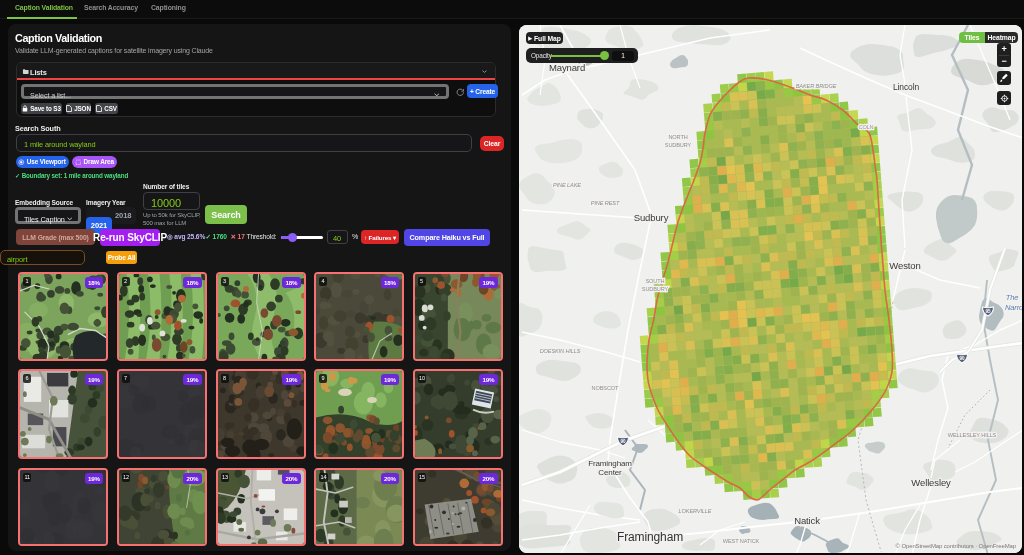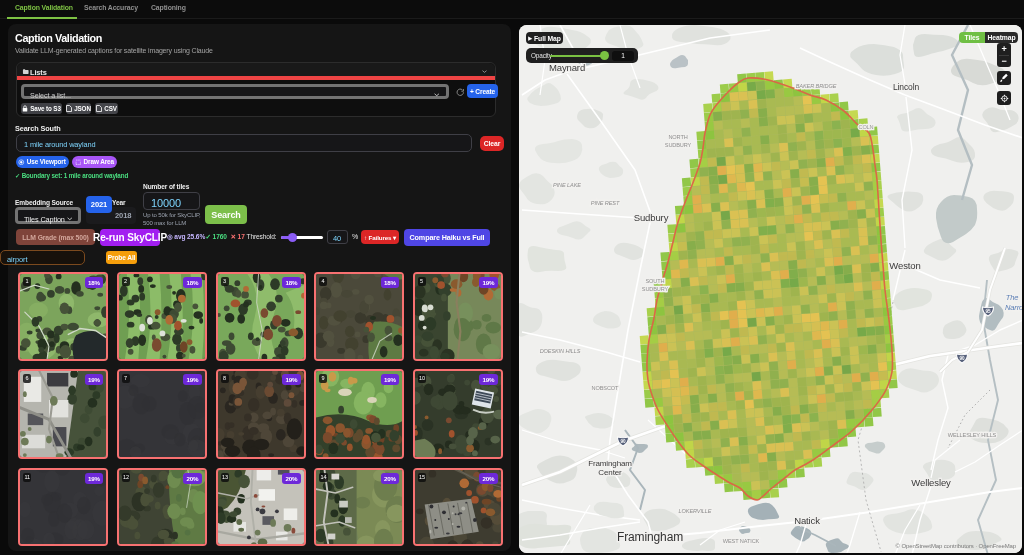--- a/index.html
+++ b/index.html
@@ -4,23 +4,23 @@
 html,body{width:1024px;height:555px;background:#0a0a0a;overflow:hidden;position:relative}
 .abs{position:absolute}
 .nav{position:absolute;left:0;top:0;width:1024px;height:19px;background:#0c0c0c;border-bottom:1px solid #1b1b1b}
 .nav span{position:absolute;top:4px;font-size:6.9px;font-weight:600;color:#8f8f8f;white-space:nowrap}
 .nav .act{color:#7ec244}
 .navline{position:absolute;left:7px;top:17px;width:70px;height:1.5px;background:#7ec244}
 .card{position:absolute;left:8px;top:24px;width:503px;height:527px;background:#151515;border-radius:8px}
 .h1{position:absolute;left:15px;top:32px;font-size:10.8px;font-weight:700;color:#fff;letter-spacing:-0.4px}
 .sub{position:absolute;left:15px;top:46.5px;font-size:7px;color:#a3a3a3;letter-spacing:-0.15px}
 .panel{position:absolute;left:16px;top:62px;width:480px;height:55px;border:1px solid #2c2c2c;border-radius:6px;background:#0e0e0e}
-.phead{position:absolute;left:0;top:0;width:100%;height:17px;background:#191919;border-bottom:4px solid #ef4444;border-radius:6px 6px 0 0}
+.phead{position:absolute;left:0;top:0;width:100%;height:17px;background:#191919;border-bottom:2px solid #ef4444;border-radius:6px 6px 0 0}
 .sel{position:absolute;background:#161618;border:3px solid #737373;border-radius:4px;color:#d4d4d8}
-.inp{position:absolute;background:#161618;border:1px solid #3f3f46;border-radius:5px;color:#7dd3fc}
+.inp{position:absolute;background:#161618;border:1px solid #3f3f46;border-radius:5px;color:#84cc16}
 .btn{position:absolute;border-radius:4px;color:#fff;font-weight:700;display:flex;align-items:center;justify-content:center;white-space:nowrap}
 .lbl{position:absolute;color:#ededed;font-weight:700;white-space:nowrap}
 .txt{position:absolute;white-space:nowrap}
 .tile{position:absolute;border:2px solid #f87171;border-radius:4px;overflow:hidden;background:#222}
 .tile svg{display:block}
 .tnum{position:absolute;left:3px;top:3px;min-width:8px;height:9px;background:rgba(12,12,12,.82);border-radius:2px;color:#fff;font-size:5.5px;line-height:9px;text-align:center;padding:0 1.5px}
 .tpct{position:absolute;right:3px;top:3px;height:11px;background:#6d28d9;border-radius:3px;color:#fff;font-size:6.2px;font-weight:700;line-height:11px;padding:0 3px}
 .map{position:absolute;left:519px;top:25px;width:503px;height:528px;border-radius:8px;overflow:hidden;background:#f0f0ee}
 .mbtn{position:absolute;background:#1f1f1f;border-radius:4px;color:#fff;display:flex;align-items:center;justify-content:center;white-space:nowrap}
 </style></head><body>
@@ -84,21 +84,21 @@
   </div>
 <div class="lbl" style="left:15px;top:199px;font-size:6.6px">Embedding Source</div>
 <div class="sel" style="left:15px;top:206.5px;width:66px;height:17px">
     <span class="txt" style="left:6px;top:5px;font-size:7.3px;color:#ececec">Tiles Caption</span>
     <svg class="abs" style="right:5px;top:5px" width="7.5" height="7.5" viewBox="0 0 24 24" fill="none" stroke="#d2d2d2" stroke-width="2.8">
       <path d="M5 9l7 6 7-6"></path>
     </svg>
   </div>
 <div class="lbl" style="left:86px;top:199px;font-size:6.6px">Imagery Year</div>
 <div class="abs" style="left:86px;top:206.5px;width:50px;height:17px;background:#1b1b1d;border-radius:4px"></div>
-<div class="btn" style="left:86px;top:196px;width:26px;height:17px;background:#2563eb;font-size:7.6px">2021</div>
+<div class="btn" style="left:86px;top:217px;width:26px;height:17px;background:#2563eb;font-size:7.6px">2021</div>
 <div class="txt" style="left:115px;top:211px;font-size:7.6px;color:#9ca3af;font-weight:600">2018</div>
 <div class="txt" style="left:143px;top:212px;font-size:6px;color:#9ca3af">Up to 50k for SkyCLIP,</div>
 <div class="txt" style="left:143px;top:220px;font-size:6px;color:#9ca3af">500 max for LLM</div>
 <div class="btn" style="left:205px;top:205px;width:42px;height:19px;background:#7cbf4a;font-size:9px">Search</div>
 <div class="btn" style="left:16px;top:229px;width:79px;height:16px;background:#7f443a;color:#d3a79c;font-size:6.8px">LLM Grade (max 500)</div>
 <div class="btn" style="left:100px;top:228.5px;width:60px;height:17px;background:#a21ff0;font-size:10px">Re-run SkyCLIP</div>
 <div class="txt" style="left:167px;top:232.5px;font-size:6.6px;color:#c4b5fd;font-weight:600">◎ avg 25.6%</div>
 <div class="txt" style="left:205.5px;top:232.5px;font-size:6.6px;color:#4ade80;font-weight:700">✓ 1760</div>
 <div class="txt" style="left:230.5px;top:232.5px;font-size:6.6px;color:#f87171;font-weight:700">✕ 17</div>
 <div class="txt" style="left:246.5px;top:233px;font-size:6.6px;color:#e5e5e5">Threshold:</div>

